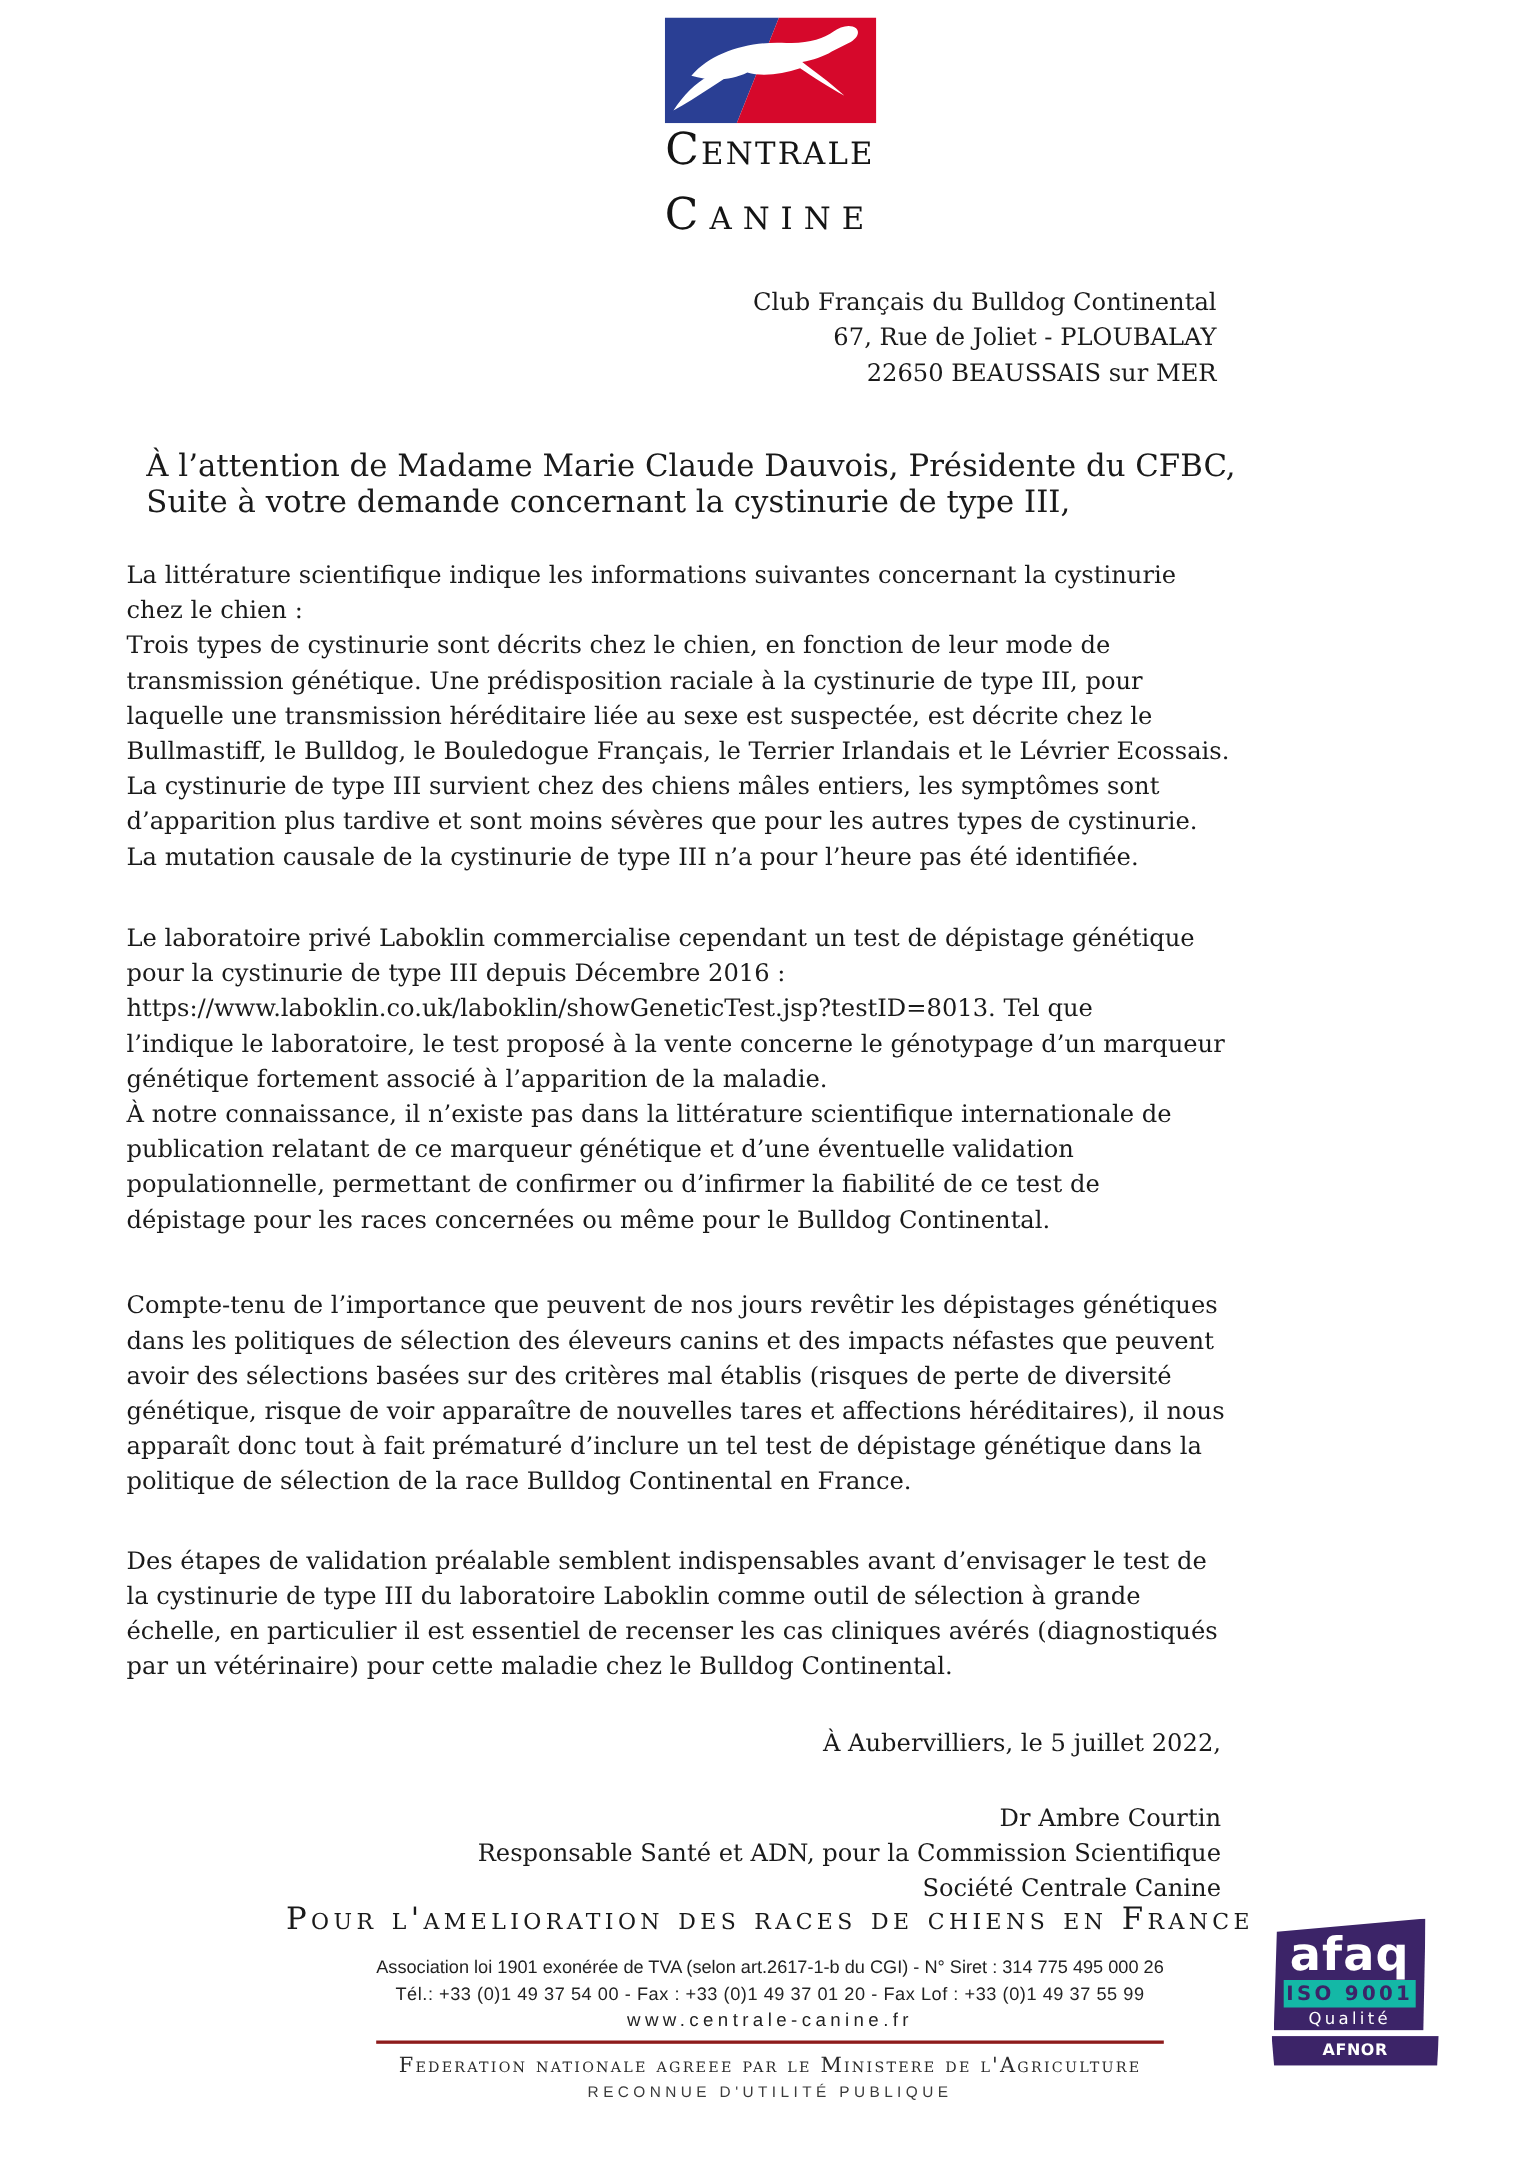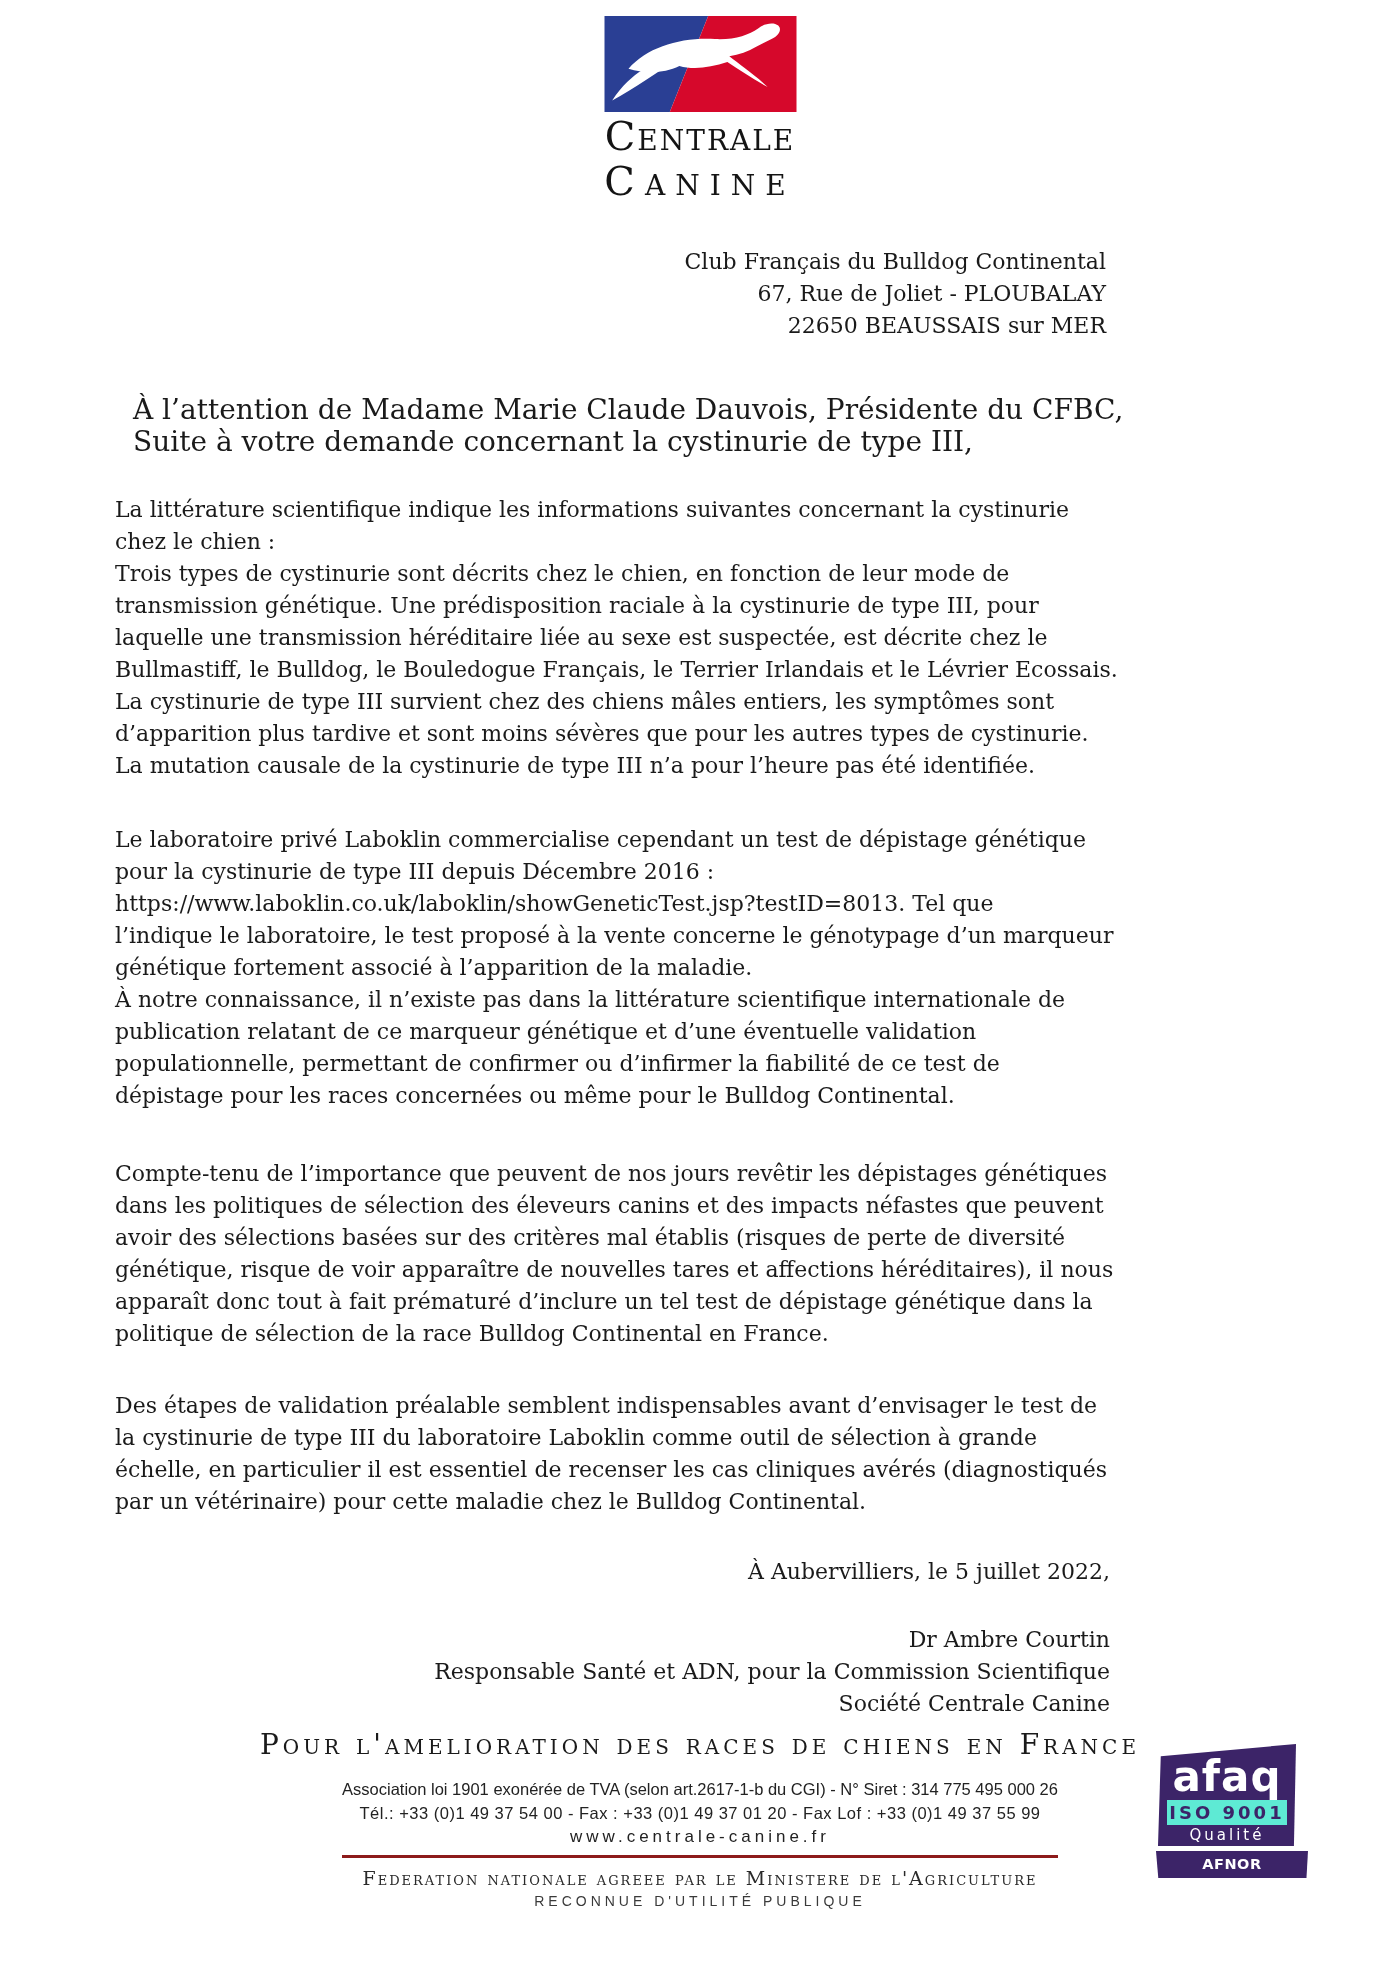--- a/index.html
+++ b/index.html
@@ -13,21 +13,21 @@
     overflow: hidden;
   }
   .logo-wrap { padding-top: 16px; text-align: center; }
   .logo-svg { width: 193px; height: 96px; display: block; margin: 0 auto; }
   .org-line1 {
     font-size: 40px; line-height: 44px; letter-spacing: 2px;
     font-variant: small-caps; margin-top: 2px; color: #141414;
   }
   .org-line2 {
     font-size: 40px; line-height: 46px; letter-spacing: 10px;
-    font-variant: small-caps; color: #141414;
+    font-variant: small-caps; color: #141414; margin-top: 14px;
   }
   .recipient {
     margin-top: 42px; text-align: right; padding-right: 294px;
     font-size: 22px; line-height: 32px; white-space: pre-line;
   }
   .salutation {
     margin-top: 52px; margin-left: 133px;
     font-size: 28px; line-height: 32px; white-space: pre-line;
   }
   .para {
@@ -88,21 +88,21 @@
     margin-left: 2px; width: 138px; height: 102px; background: #3c2468;
     clip-path: polygon(2% 12%, 100% 0, 98.5% 100%, 0 100%);
     color: #ffffff; text-align: center;
   }
   .afaq-text {
     font-family: "DejaVu Sans", sans-serif; font-weight: bold;
     font-size: 42px; line-height: 40px; padding-top: 13px;
     letter-spacing: 1px;
   }
   .iso-box {
-    margin: 3px 9px 0 9px; height: 25px; background: #5eead4;
+    margin: 3px 9px 0 9px; height: 25px; background: #14b8a6;
     color: #3c2468; font-family: "DejaVu Sans", sans-serif; font-weight: bold;
     font-size: 18px; letter-spacing: 3px; line-height: 25px;
   }
   .qualite {
     font-family: "DejaVu Sans", sans-serif;
     font-size: 15px; letter-spacing: 3px; line-height: 17px; margin-top: 2px;
   }
   .badge-band {
     margin-top: 5px; width: 152px; height: 27px; background: #3c2468;
     clip-path: polygon(0 0, 100% 0, 99% 100%, 1.5% 100%);

